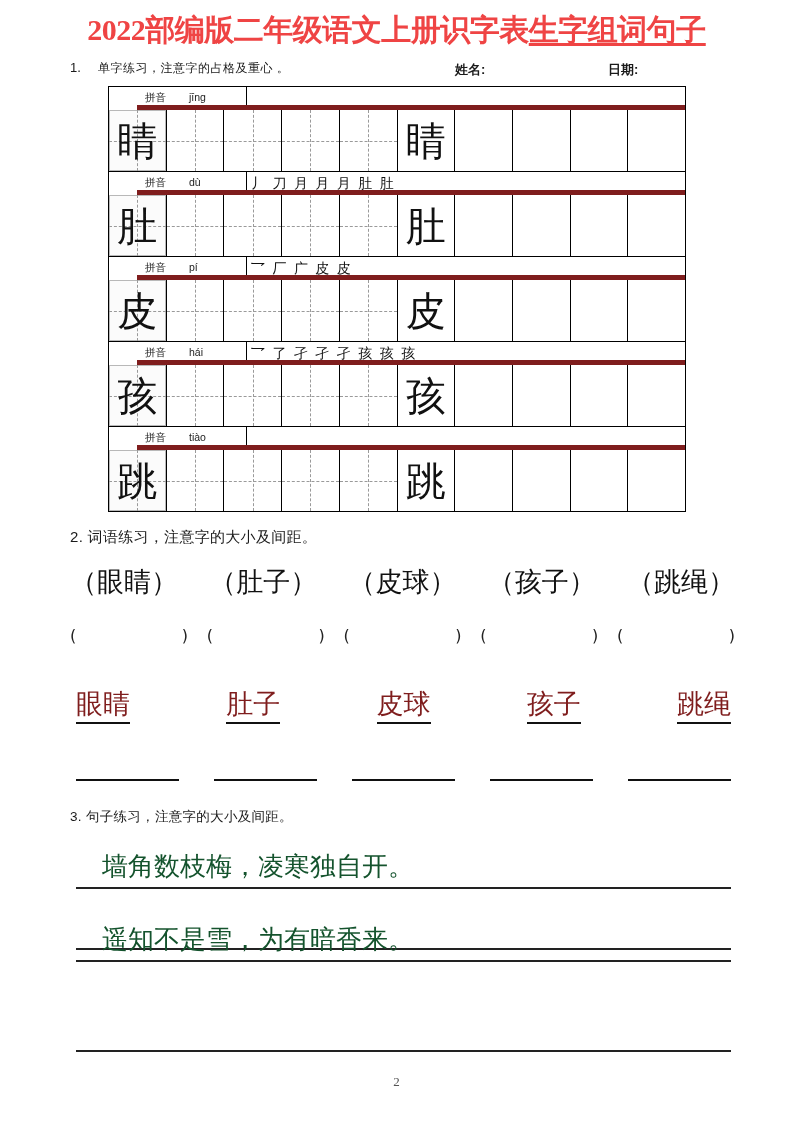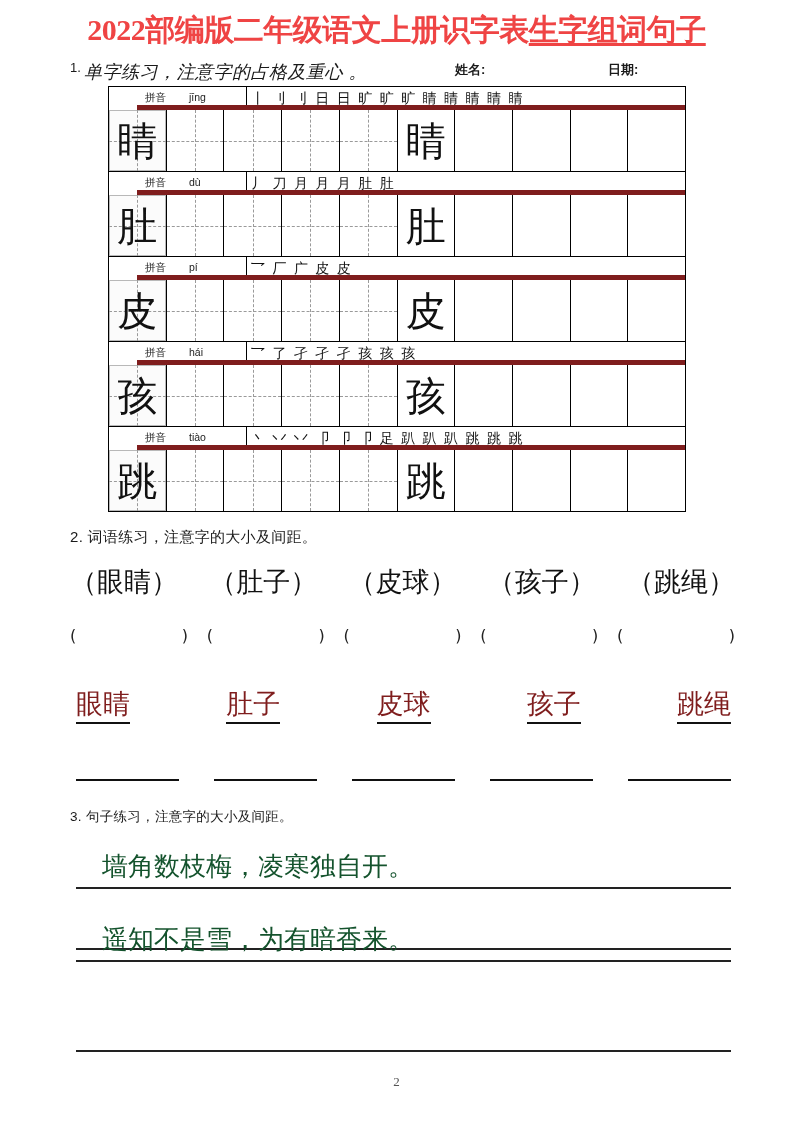--- a/index.html
+++ b/index.html
@@ -44,25 +44,24 @@
     height: 22px;
   }
   .sec1-num {
     position: absolute;
     left: 0;
     top: 0;
     font-size: 13px;
   }
   .sec1-text {
     position: absolute;
-    left: 14px;
+    left: 28px;
     top: 0;
-    font-size: 18px;
+    font-size: 12px;
     letter-spacing: 0.5px;
-    font-style: italic;
   }
   .name-lab {
     position: absolute;
     left: 385px;
     top: 1px;
     font-size: 13px;
     font-weight: 700;
   }
   .date-lab {
     position: absolute;
@@ -299,21 +298,20 @@
   <span class="name-lab">姓名:</span>
   <span class="date-lab">日期:</span>
 </div>
 
 <div class="grid-table">
 
   <div class="pinyin-row">
     <span class="pinyin-label">拼音</span>
     <span class="pinyin-value">jīng</span>
     <span class="pinyin-sep"></span>
-    <span class="stroke-seq">丨 刂 刂 日 日 旷 旷 旷 睛 睛 睛 睛 睛</span>
   </div>
   <div class="char-row">
     <div class="cell guide shaded">
         <span class="glyph">睛</span>
       </div>
     <div class="cell guide"></div>
     <div class="cell guide"></div>
     <div class="cell guide"></div>
     <div class="cell guide"></div>
     <div class="cell">
@@ -391,21 +389,20 @@
     <div class="cell"></div>
     <div class="cell"></div>
     <div class="cell"></div>
     <div class="cell"></div>
   </div>
 
   <div class="pinyin-row">
     <span class="pinyin-label">拼音</span>
     <span class="pinyin-value">tiào</span>
     <span class="pinyin-sep"></span>
-    <span class="stroke-seq">丶 丷 丷 卩 卩 卩 足 趴 趴 趴 跳 跳 跳</span>
   </div>
   <div class="char-row">
     <div class="cell guide shaded">
         <span class="glyph">跳</span>
       </div>
     <div class="cell guide"></div>
     <div class="cell guide"></div>
     <div class="cell guide"></div>
     <div class="cell guide"></div>
     <div class="cell">

